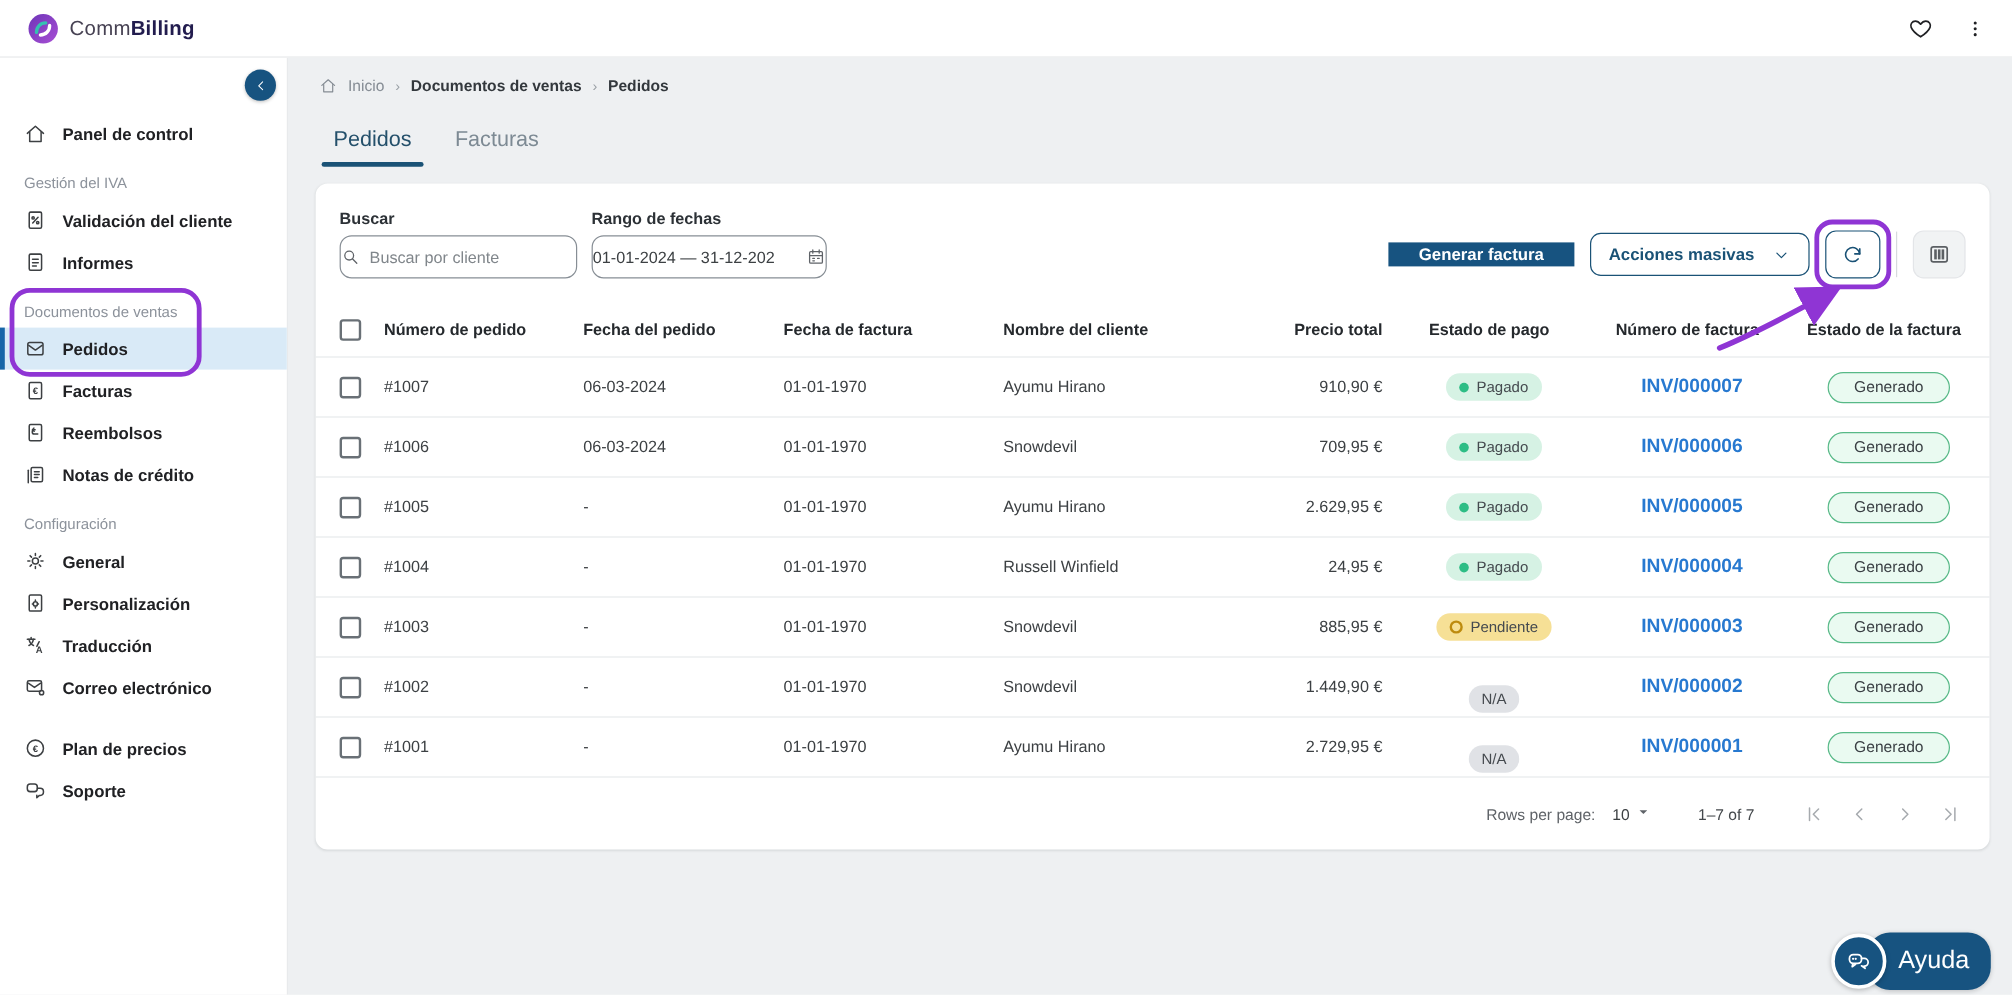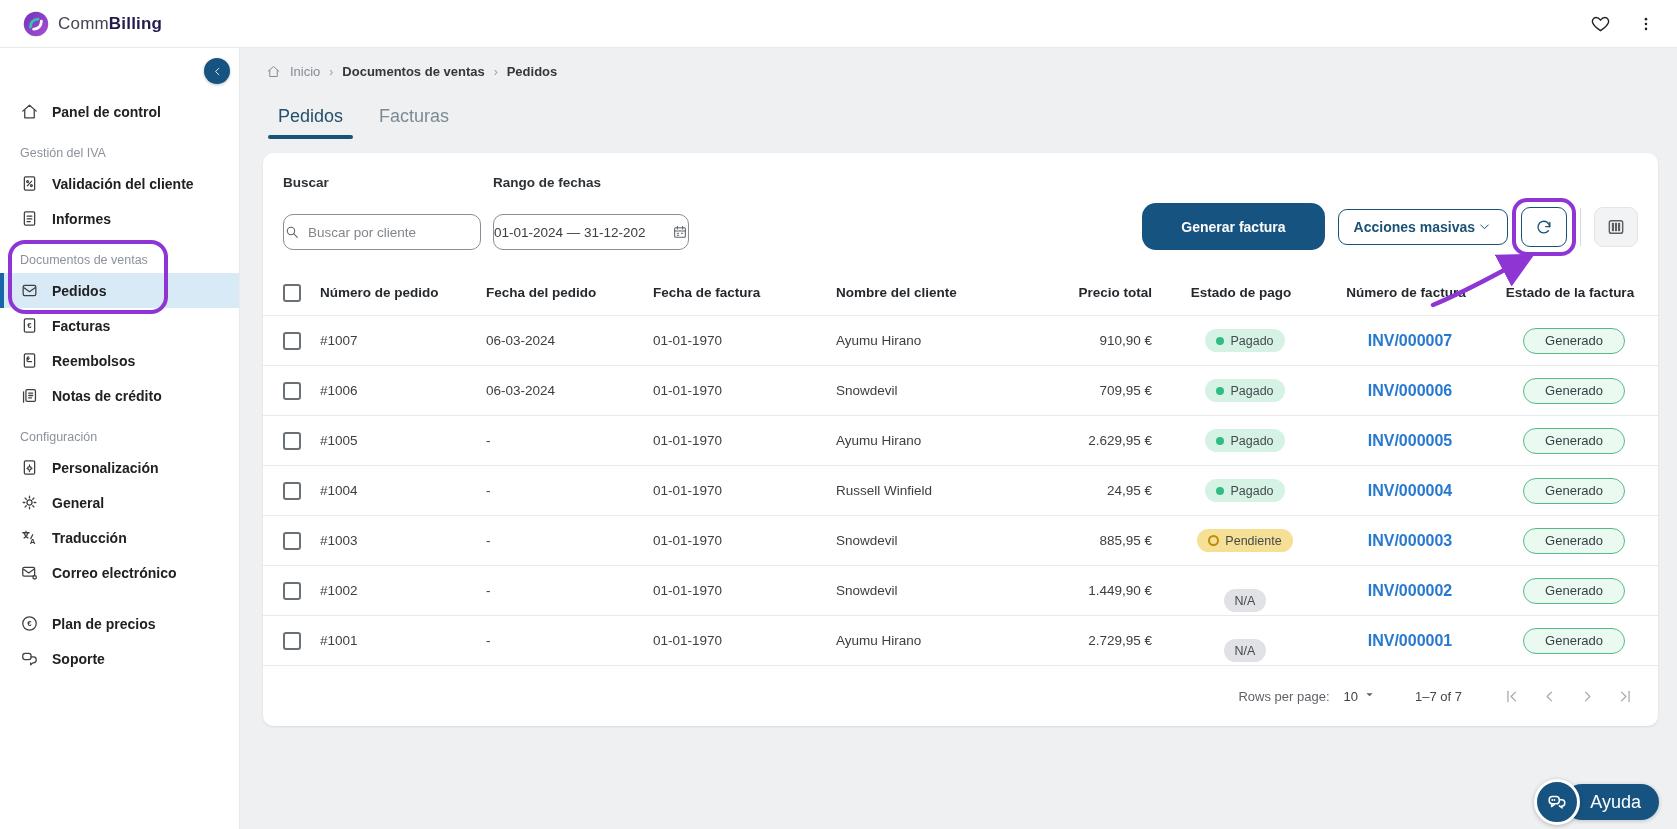--- a/index.html
+++ b/index.html
@@ -75,44 +75,44 @@
     background:#1a5276; border-radius:2px;
   }
 
   .card {
     margin:14px 19px 0 23px; background:#fff; border-radius:10px;
     box-shadow:0 1px 2px rgba(60,64,67,.12);
   }
 
   
   .filter-row { display:flex; align-items:flex-end; padding:22px 20px 20px; gap:12px; }
-  .filter { display:flex; flex-direction:column; gap:24px; }
+  .filter { display:flex; flex-direction:column; gap:6px; }
   .filter-label { font-size:13.5px; font-weight:700; color:#2c3136; }
   .inputbox {
     height:36px; border:1px solid #878e95; border-radius:10px; background:#fff;
     display:flex; align-items:center; padding:0 0; gap:8px; color:#3c4043;
   }
   .inputbox input {
     border:none; outline:none; font-size:13.5px; width:100%;
     font-family:"Liberation Sans",sans-serif; color:#3c4043; background:transparent;
   }
   .inputbox input::placeholder { color:#80868b; }
   .search-box { width:198px; }
   .date-box { width:196px; justify-content:space-between; cursor:pointer; }
   .date-box .date-text { font-size:13.5px; white-space:nowrap; }
   .mag-ic, .cal-ic { color:#5f6368; flex:0 0 auto; }
 
   .actions { margin-left:auto; display:flex; align-items:center; gap:13px; }
   .btn-primary {
-    height:47px; padding:0 39px; border:none; border-radius:14px; background:#175380;
+    height:20px; padding:0 25px; border:none; border-radius:0; background:#175380;
     color:#fff; font-size:14px; font-weight:700; font-family:"Liberation Sans",sans-serif; cursor:pointer;
   }
   .btn-outline {
     height:36px; padding:0 15px; border-radius:9px; background:#fff; border:1.5px solid #1a5276;
-    color:#1a5276; font-size:14px; font-weight:700; display:flex; align-items:center; gap:2px; cursor:pointer;
+    color:#1a5276; font-size:14px; font-weight:700; display:flex; align-items:center; gap:15px; cursor:pointer;
     font-family:"Liberation Sans",sans-serif;
   }
   .refresh-wrap { position:relative; }
   .btn-square {
     width:46px; height:40px; border-radius:9px; background:#fff; border:1.5px solid #1a5276;
     color:#1a5276; display:flex; align-items:center; justify-content:center; cursor:pointer;
   }
   .refresh-ring {
     position:absolute; inset:-9px; border:4px solid #8f35d4; border-radius:15px;
     pointer-events:none; z-index:6;
@@ -166,22 +166,22 @@
   .pg-btn { width:38px; height:38px; display:flex; align-items:center; justify-content:center; color:#a6aaae; cursor:pointer; }
 
   
   .help { position:absolute; right:18px; bottom:4px; display:flex; align-items:center; z-index:30; }
   .help-circle {
     width:46px; height:46px; border-radius:50%; background:#175380; border:3px solid #fff;
     display:flex; align-items:center; justify-content:center; color:#fff; z-index:2;
     box-shadow:0 1px 4px rgba(0,0,0,.25); cursor:pointer;
   }
   .help-pill {
-    margin-left:-16px; height:36px; background:#175380; border-radius:19px; color:#fff;
-    display:flex; align-items:center; padding:0 18px 0 26px; font-size:18px; cursor:pointer;
+    margin-left:-16px; height:48px; background:#175380; border-radius:19px; color:#fff;
+    display:flex; align-items:center; padding:0 18px 0 26px; font-size:21px; cursor:pointer;
     box-shadow:0 1px 4px rgba(0,0,0,.2);
     text-align:center;
   }
 </style>
 </head>
 <body>
 
 <header class="topbar">
   <div class="logo">
     <svg width="28" height="28" viewBox="0 0 24 24">
@@ -297,35 +297,35 @@
       </span>
       <span>Notas de crédito</span>
     </div>
   </div>
 
   <div class="section">
     <div class="section-title">Configuración</div>
     <div class="side-item">
       <span class="icon">
         <svg class="si" width="19" height="19" viewBox="0 0 24 24">
+            <circle cx="12" cy="12" r="3.2"></circle>
+            <path d="M12 4v2.2M12 17.8V20M4 12h2.2M17.8 12H20M6.4 6.4l1.5 1.5M16.1 16.1l1.5 1.5M17.6 6.4l-1.5 1.5M7.9 16.1l-1.5 1.5"></path>
+          </svg>
+      </span>
+      <span>General</span>
+    </div>
+    <div class="side-item">
+      <span class="icon">
+        <svg class="si" width="19" height="19" viewBox="0 0 24 24">
             <rect x="5.5" y="3.5" width="13" height="17" rx="1.5"></rect>
             <circle cx="12" cy="13" r="2.2"></circle>
             <path d="M12 8.8v1M12 16.2v1M8.8 13h1M14.2 13h1"></path>
           </svg>
       </span>
       <span>Personalización</span>
-    </div>
-    <div class="side-item">
-      <span class="icon">
-        <svg class="si" width="19" height="19" viewBox="0 0 24 24">
-            <circle cx="12" cy="12" r="3.2"></circle>
-            <path d="M12 4v2.2M12 17.8V20M4 12h2.2M17.8 12H20M6.4 6.4l1.5 1.5M16.1 16.1l1.5 1.5M17.6 6.4l-1.5 1.5M7.9 16.1l-1.5 1.5"></path>
-          </svg>
-      </span>
-      <span>General</span>
     </div>
     <div class="side-item">
       <span class="icon">
         <svg class="si" width="19" height="19" viewBox="0 0 24 24">
             <path d="M3.5 6h8M7.5 4v2"></path>
             <path d="M10 12.5C7.5 11.3 5.8 8.7 5.3 6"></path>
             <path d="M5.2 12.5C7.7 11.3 9.4 8.7 9.9 6"></path>
             <text x="16" y="20" text-anchor="middle" font-size="10" font-weight="bold" fill="currentColor" stroke="none">A</text>
             <path d="M13.5 13.5 16 8.5"></path>
           </svg>

